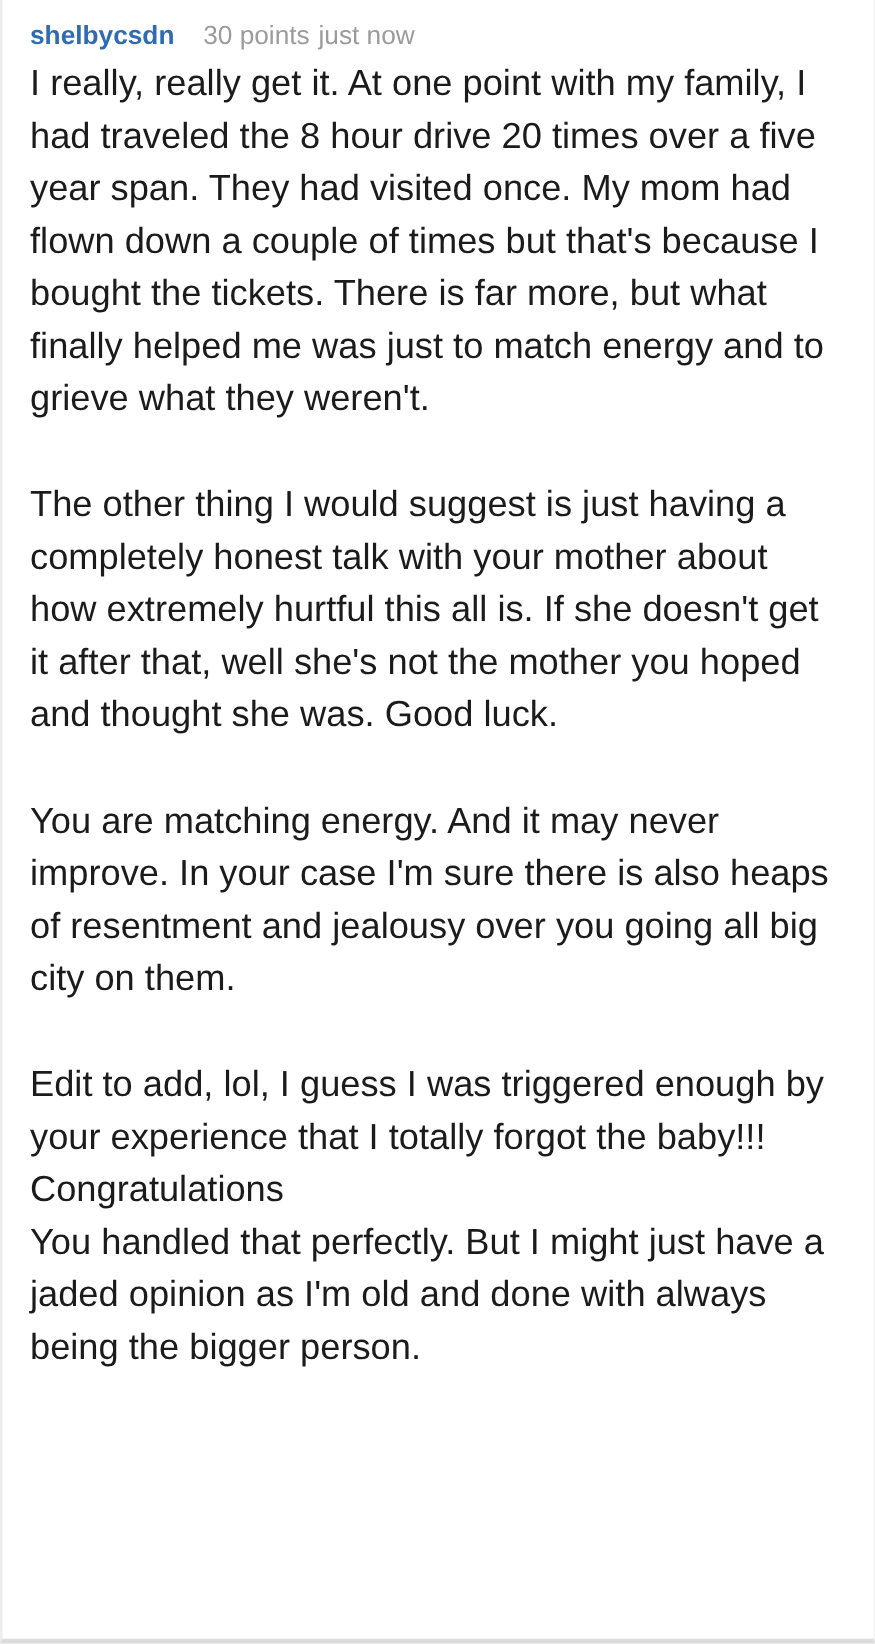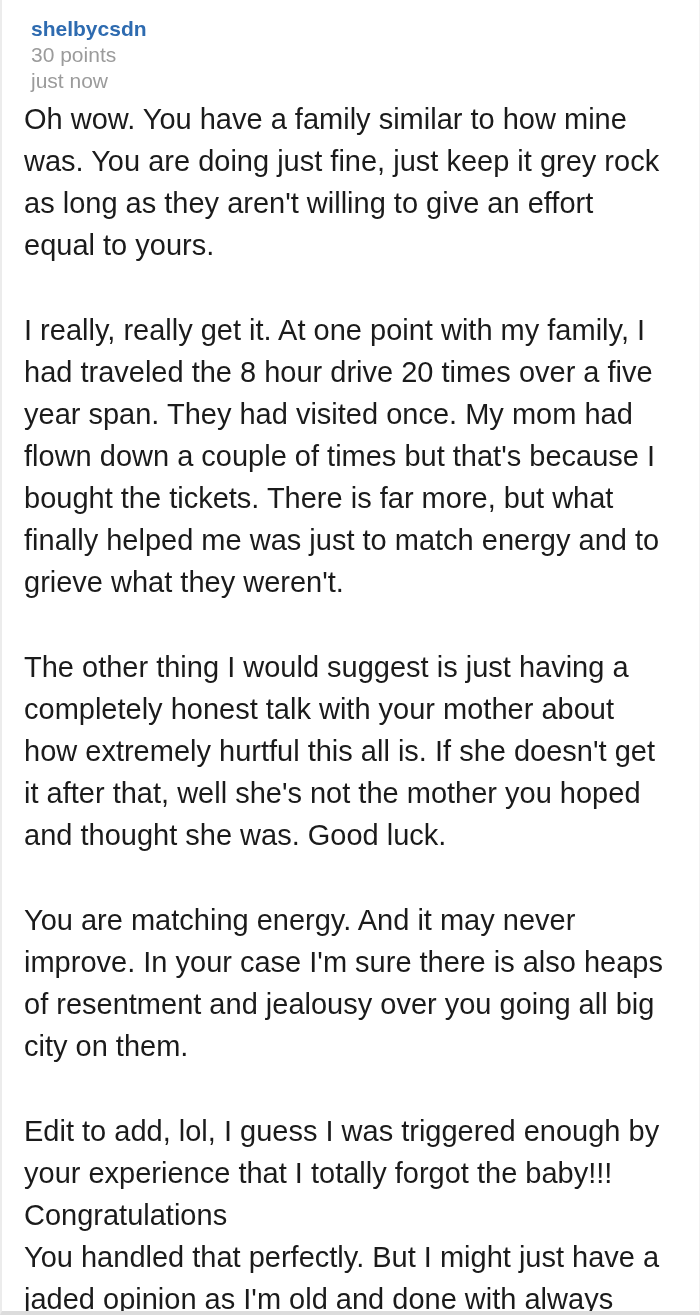--- a/index.html
+++ b/index.html
@@ -18,33 +18,32 @@
       border-bottom: 4px solid #dcdcdc;
       padding: 14px 28px 0 22px;
       overflow: hidden;
     }
     .comment-header {
       display: flex;
       align-items: baseline;
       margin: 2px 0 4px 0;
       font-size: 21px;
       line-height: 26px;
-      flex-direction: column;
     }
     .author {
       color: #2e6bb0;
       font-weight: bold;
       text-decoration: none;
       cursor: pointer;
     }
     .meta {
       color: #9b9b9b;
       font-weight: normal;
     }
-    .points { }
+    .points { margin-left: 23px; }
     .timestamp { margin-left: 7px; }
     .comment-body p {
       margin: 0 0 43px 0;
       font-size: 29px;
       line-height: 42px;
       color: #1b1b1b;
       letter-spacing: 0;
     }
     .comment-body p.last {
       margin-bottom: 12px;
@@ -55,20 +54,19 @@
 
 <div class="comment-card">
 
   <div class="comment-header">
     <span class="author">shelbycsdn</span>
     <span class="meta points">30 points</span>
     <span class="meta timestamp">just now</span>
   </div>
 
   <div class="comment-body">
-    <p>Oh wow. You have a family similar to how mine was. You are doing just fine, just keep it grey rock as long as they aren't willing to give an effort equal to yours.</p>
     <p>I really, really get it. At one point with my family, I had traveled the 8 hour drive 20 times over a five year span. They had visited once. My mom had flown down a couple of times but that's because I bought the tickets. There is far more, but what finally helped me was just to match energy and to grieve what they weren't.</p>
     <p>The other thing I would suggest is just having a completely honest talk with your mother about how extremely hurtful this all is. If she doesn't get it after that, well she's not the mother you hoped and thought she was. Good luck.</p>
     <p>You are matching energy. And it may never improve. In your case I'm sure there is also heaps of resentment and jealousy over you going all big city on them.</p>
     <p class="last"><span>Edit to add, lol, I guess I was triggered enough by your experience that I totally forgot the baby!!! Congratulations</span><br><span>You handled that perfectly. But I might just have a jaded opinion as I'm old and done with always being the bigger person.</span></p>
   </div>
 
 </div>
 
 </body></html>

